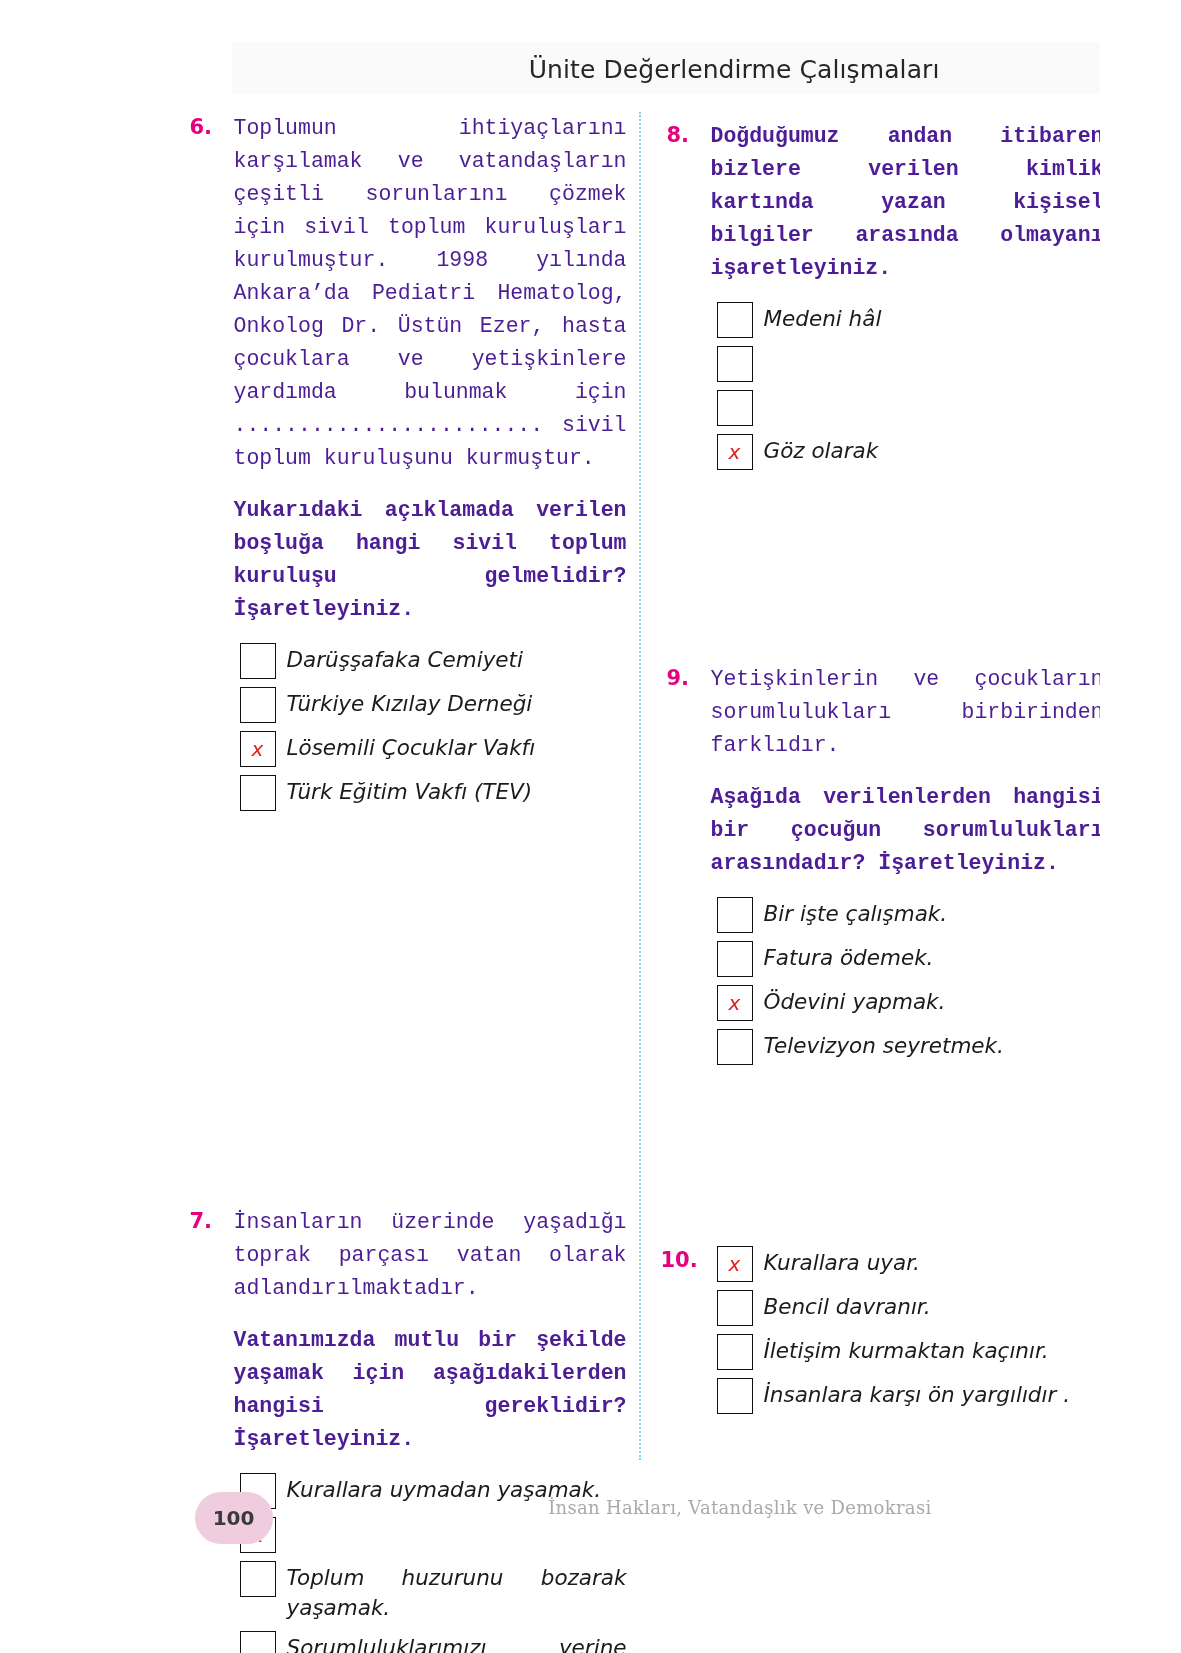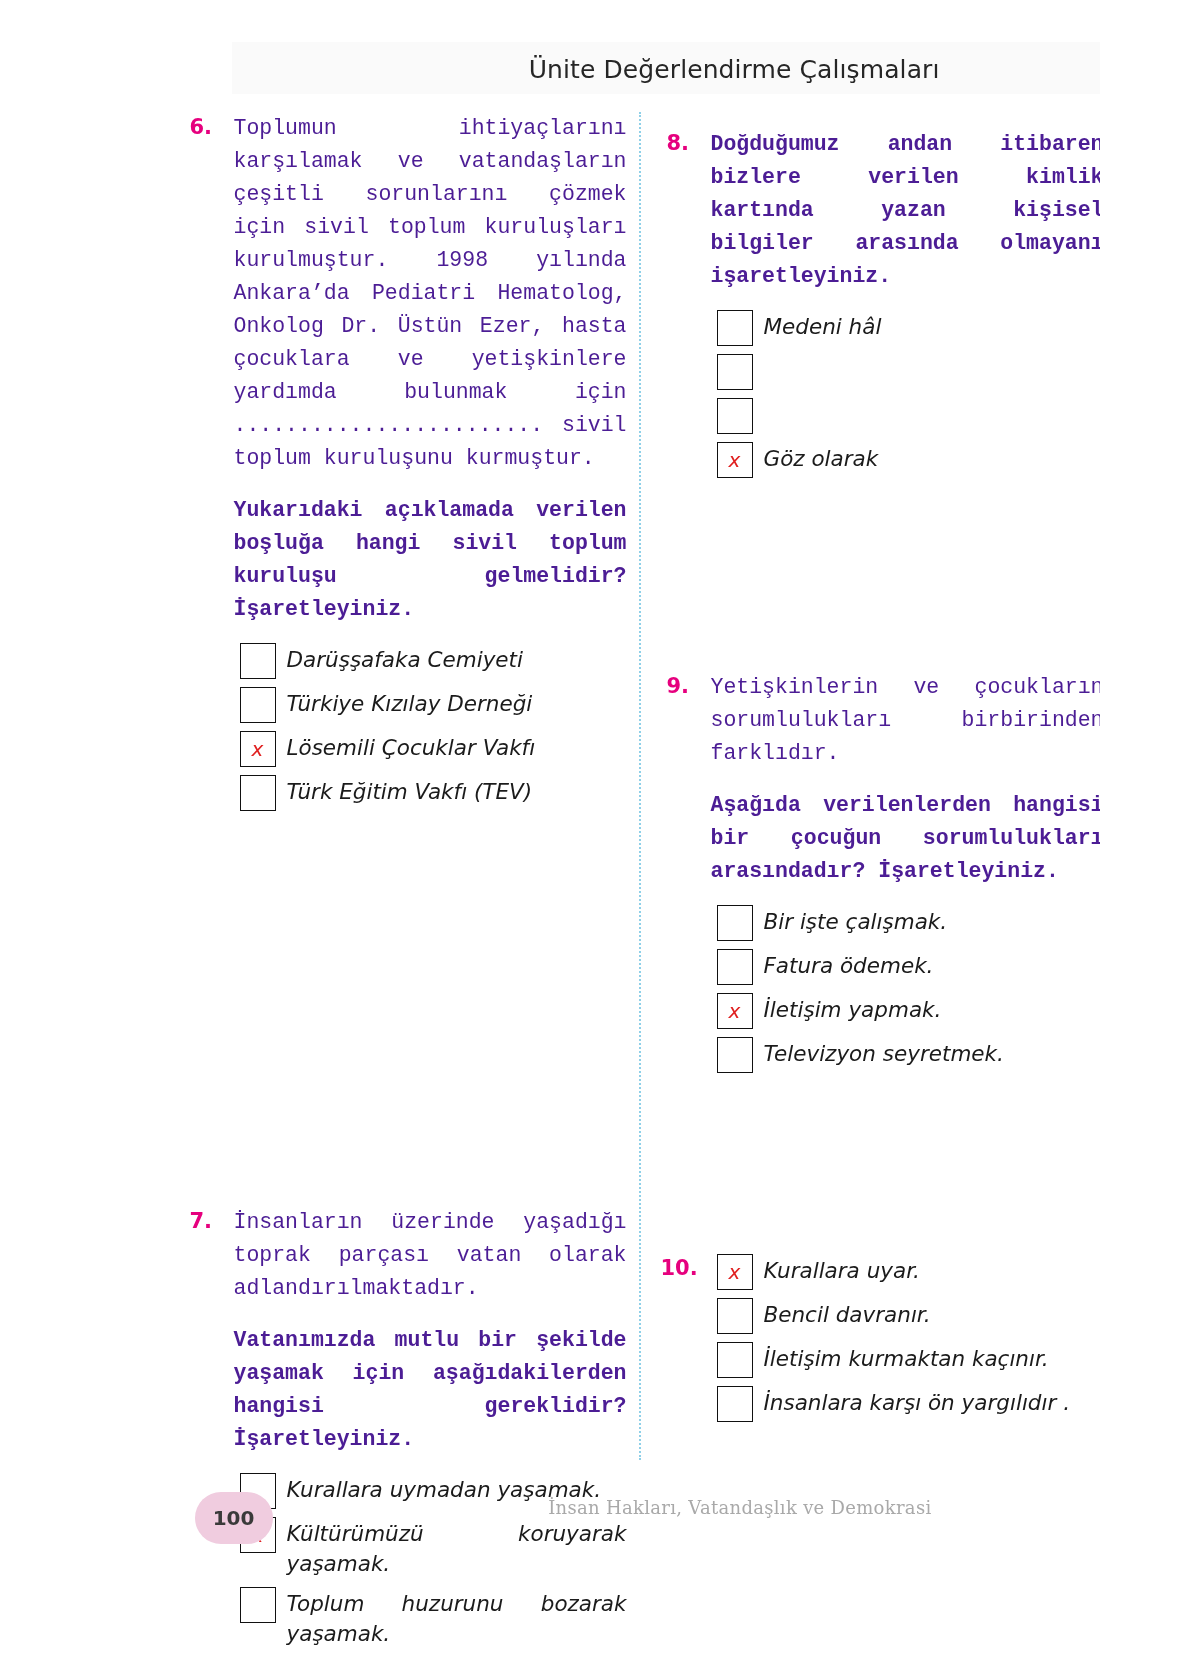--- a/index.html
+++ b/index.html
@@ -216,40 +216,39 @@
         <div class="q-num">7.</div>
         <p class="q-stem normal-lead">İnsanların üzerinde yaşadığı toprak parçası vatan olarak adlandırılmaktadır.</p>
         <p class="q-stem bold">Vatanımızda mutlu bir şekilde yaşamak için aşağıdakilerden hangisi gereklidir? İşaretleyiniz.</p>
         <div class="opts">
           <div class="opt">
             <span class="box empty"></span>
             <span class="opt-label">Kurallara uymadan yaşamak.</span>
           </div>
           <div class="opt">
             <span class="box">x</span>
-            <span class="opt-label">Kültürümüzü koruyarak yaşamak.</span>
           </div>
           <div class="opt">
             <span class="box empty"></span>
             <span class="opt-label wide-justify">Toplum huzurunu bozarak yaşamak.</span>
           </div>
           <div class="opt">
             <span class="box empty"></span>
             <span class="opt-label wide-justify">Sorumluluklarımızı yerine getirmeden yaşamak.</span>
           </div>
         </div>
       </div>
 
     </div>
 
     <div class="col col-right">
 
       <div class="q">
         <div class="q-num">8.</div>
-        <p class="q-stem bold" style="margin-top:16px">Doğduğumuz andan itibaren bizlere verilen kimlik kartında yazan kişisel bilgiler arasında olmayanı işaretleyiniz.</p>
+        <p class="q-stem bold" style="margin-top:8px">Doğduğumuz andan itibaren bizlere verilen kimlik kartında yazan kişisel bilgiler arasında olmayanı işaretleyiniz.</p>
         <div class="opts">
           <div class="opt">
             <span class="box empty"></span>
             <span class="opt-label">Medeni hâl</span>
           </div>
           <div class="opt">
             <span class="box empty"></span>
           </div>
           <div class="opt">
             <span class="box empty"></span>
@@ -269,21 +268,21 @@
           <div class="opt">
             <span class="box empty"></span>
             <span class="opt-label">Bir işte çalışmak.</span>
           </div>
           <div class="opt">
             <span class="box empty"></span>
             <span class="opt-label">Fatura ödemek.</span>
           </div>
           <div class="opt">
             <span class="box">x</span>
-            <span class="opt-label">İletişim yapmak.</span>
+            <span class="opt-label">Ödevini yapmak.</span>
           </div>
           <div class="opt">
             <span class="box empty"></span>
             <span class="opt-label">Televizyon seyretmek.</span>
           </div>
         </div>
       </div>
 
       <div class="q gap-q10">
         <div class="q-num wide">10.</div>

